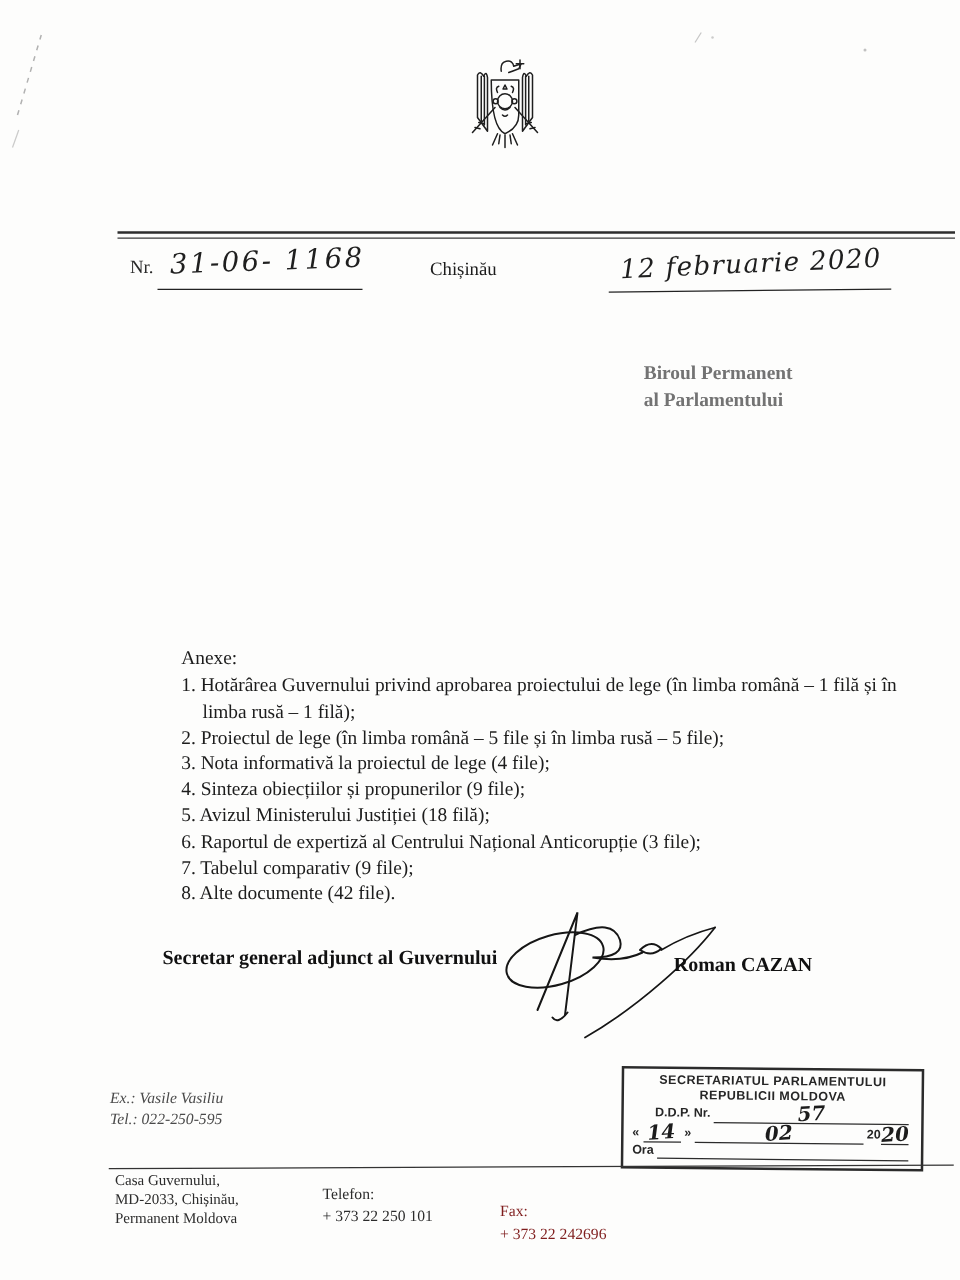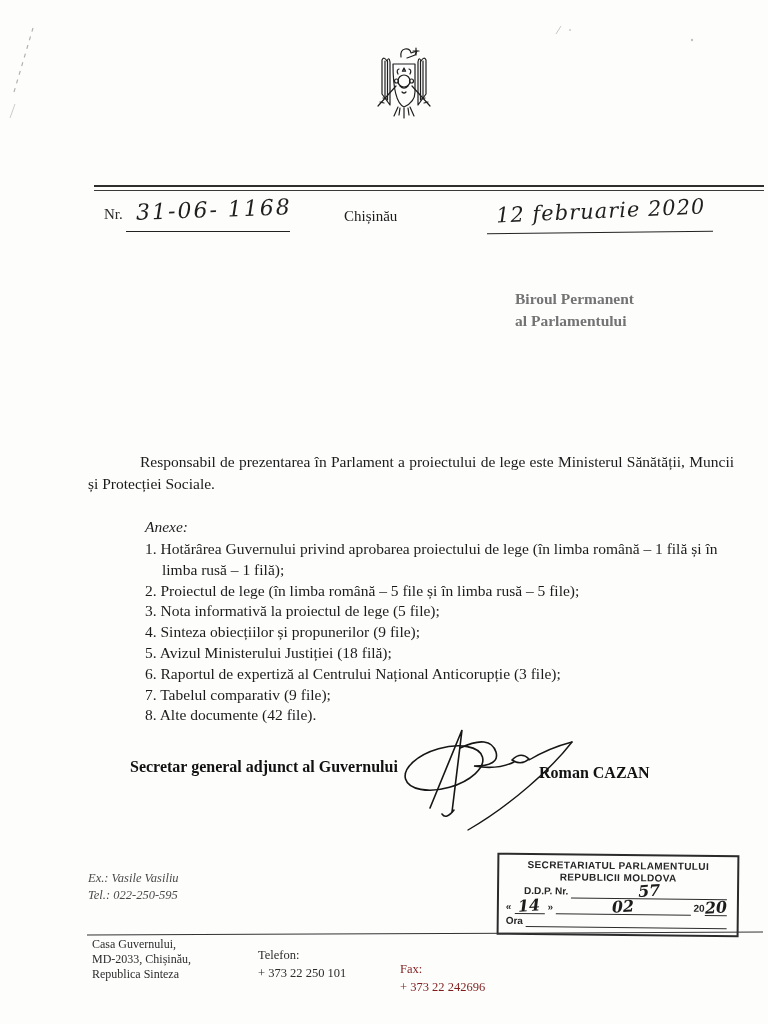--- a/index.html
+++ b/index.html
@@ -71,21 +71,21 @@
     text-align: justify;
     text-indent: 52px;
     color: #1b1b1b;
   }
   .para1 { top: 364px; }
   .para2 { top: 451px; }
 
   
   .annex-label {
     position: absolute; left: 145px; top: 518px;
-    font-size: 15.5px; font-style: italic;
+    font-size: 15.5px; 
   }
   .annex-list {
     position: absolute; left: 145px; top: 539px; width: 594px;
     font-size: 15.5px; line-height: 20.8px;
     list-style: none;
     counter-reset: annex;
   }
   .annex-list li {
     padding-left: 17px; text-indent: -17px;
     counter-increment: annex;
@@ -189,27 +189,26 @@
   <div class="nr-underline"></div>
   <span class="city">Chișinău</span>
   <span class="date-value hand">12 februarie 2020</span>
   <div class="date-underline"></div>
 
   <div class="addressee">
     <div>Biroul Permanent</div>
     <div>al Parlamentului</div>
   </div>
 
-  <p class="para para2">Responsabil de prezentarea în Parlament a proiectului de lege este Ministerul Sănătății, Muncii și Protecției Sociale.</p>
 
   <div class="annex-label">Anexe:</div>
   <ol class="annex-list">
     <li>Hotărârea Guvernului privind aprobarea proiectului de lege (în limba română – 1 filă și în limba rusă – 1 filă);</li>
     <li>Proiectul de lege (în limba română – 5 file și în limba rusă – 5 file);</li>
-    <li>Nota informativă la proiectul de lege (5 file);</li>
+    <li>Nota informativă la proiectul de lege (4 file);</li>
     <li>Sinteza obiecțiilor și propunerilor (9 file);</li>
     <li>Avizul Ministerului Justiției (18 filă);</li>
     <li>Raportul de expertiză al Centrului Național Anticorupție (3 file);</li>
     <li>Tabelul comparativ (9 file);</li>
     <li>Alte documente (42 file).</li>
   </ol>
 
   <div class="sig-title">Secretar general adjunct al Guvernului</div>
   <svg class="sig-scribble" viewBox="0 0 195 118">
     <g stroke="#161616" fill="none" stroke-width="1.6" stroke-linecap="round">
@@ -247,21 +246,21 @@
     <div class="stamp-row">
       <span class="stamp-ora">Ora</span>
       <span class="stamp-fill" style="height:12px"></span>
     </div>
   </div>
 
   <div class="footer-rule"></div>
   <div class="footer-address">
     <div>Casa Guvernului,</div>
     <div>MD-2033, Chișinău,</div>
-    <div>Republica Sinteza</div>
+    <div>Permanent Moldova</div>
   </div>
   <div class="footer-phone">
     <div>Telefon:</div>
     <div>+ 373 22 250 101</div>
   </div>
   <div class="footer-fax">
     <div>Fax:</div>
     <div>+ 373 22 242696</div>
   </div>
 

